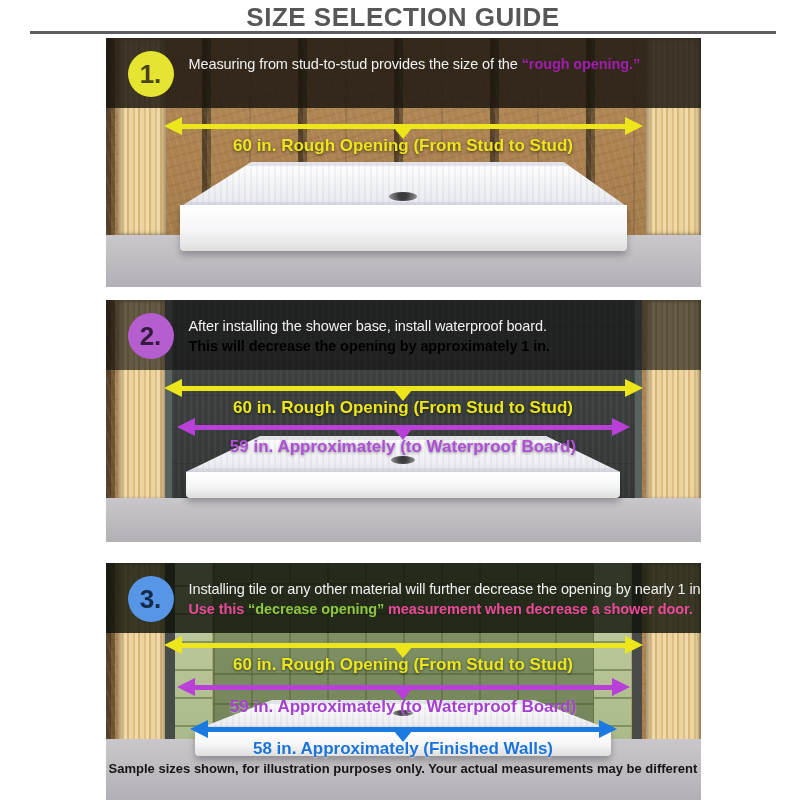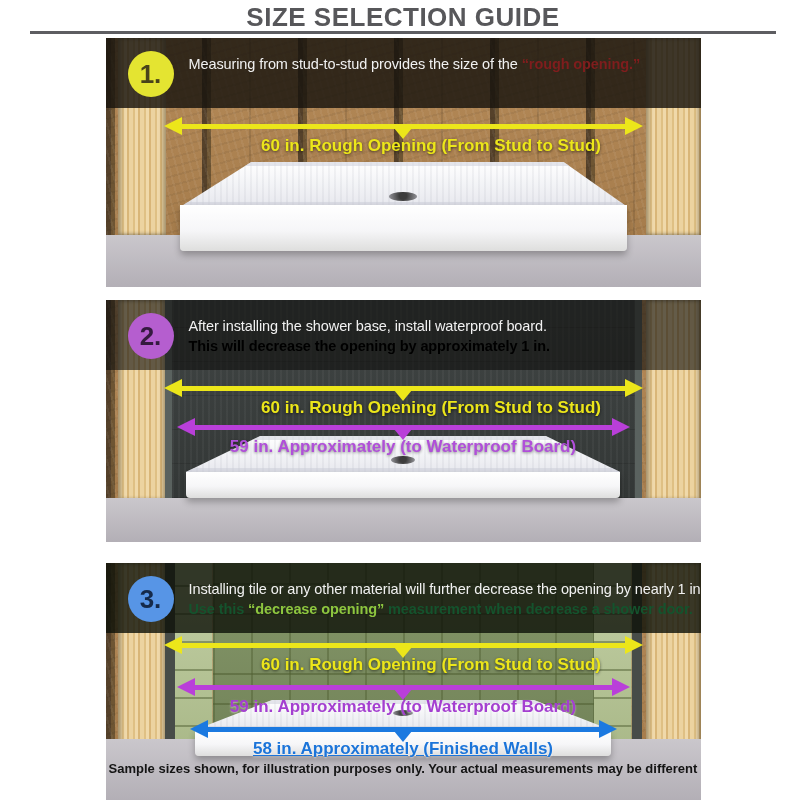--- a/index.html
+++ b/index.html
@@ -83,41 +83,41 @@
   .band { position:absolute; left:0; right:0; top:0; height:70px; background:rgba(23,20,14,.82); }
   .p2 .band { background:rgba(14,14,13,.62); }
   .p3 .band { background:rgba(12,16,8,.80); }
   .num { position:absolute; left:22px; top:13px; width:46px; height:46px; border-radius:50%;
     display:flex; align-items:center; justify-content:center; font-size:26px; font-weight:700; }
   .p1 .num { background:#e4e431; color:#49431a; }
   .p2 .num { background:#b55ecf; color:#351a40; }
   .p3 .num { background:#5795e6; color:#152a4a; }
   .htext { position:absolute; left:83px; top:16px; font-size:14.5px; line-height:20px;
     letter-spacing:-.1px; color:#f1f1f1; white-space:nowrap; }
-  .hl-green  { color:#7f1d1d; font-weight:700; }
+  .hl-green  { color:#a21caf; font-weight:700; }
   .hl-purple { color:#000000; font-weight:700; }
-  .hl-blue   { color:#14532d; font-weight:700;margin-top:16px; }
+  .hl-blue   { color:#ec4899; font-weight:700;margin-top:16px; }
   .hl-lime   { color:#8dc63f; font-weight:700; }
 
   
   .measure { position:absolute; height:0; }
   .measure .line { position:absolute; left:13px; right:13px; top:-2.5px; height:5px; background:currentColor; }
   .measure .head { position:absolute; top:-9px; width:0; height:0;
     border-top:9px solid transparent; border-bottom:9px solid transparent; }
   .measure .head.hl { left:0; border-right:18px solid currentColor; }
   .measure .head.hr { right:0; border-left:18px solid currentColor; }
   .measure .tick { position:absolute; left:50%; margin-left:-9px; top:2px; width:0; height:0;
     border-left:9px solid transparent; border-right:9px solid transparent; border-top:11px solid currentColor; }
   .c-yellow { color:#ece61a; } .c-purple { color:#b93fd9; } .c-blue { color:#1b79e0; }
   .mlabel { position:absolute; left:0; width:100%; text-align:center; font-size:17px; font-weight:700;
     white-space:nowrap; }
-  .t-yellow { color:#ece61a; text-shadow:0 1px 3px rgba(0,0,0,.6);padding-left:28px; }
+  .t-yellow { color:#ece61a; text-shadow:0 1px 3px rgba(0,0,0,.6); }
   .t-purple { color:#b04fd9; text-shadow:0 1px 3px rgba(0,0,0,.45); }
   .p3 .t-purple { color:#a43fd0; text-shadow:0 1px 2px rgba(255,255,255,.5); }
-  .t-blue { color:#1b74d9; text-shadow:0 1px 2px rgba(255,255,255,.6);text-decoration:underline; }
+  .t-blue { color:#1b74d9; text-shadow:0 1px 2px rgba(255,255,255,.6); }
 
   .footer-note { position:absolute; left:0; width:100%; top:198px; text-align:center;
     font-size:13px; font-weight:700; color:#141414; white-space:nowrap; }
 </style>
 </head>
 <body>
 
 <header>
   <h1>SIZE SELECTION GUIDE</h1>
   <div class="rule"></div>

